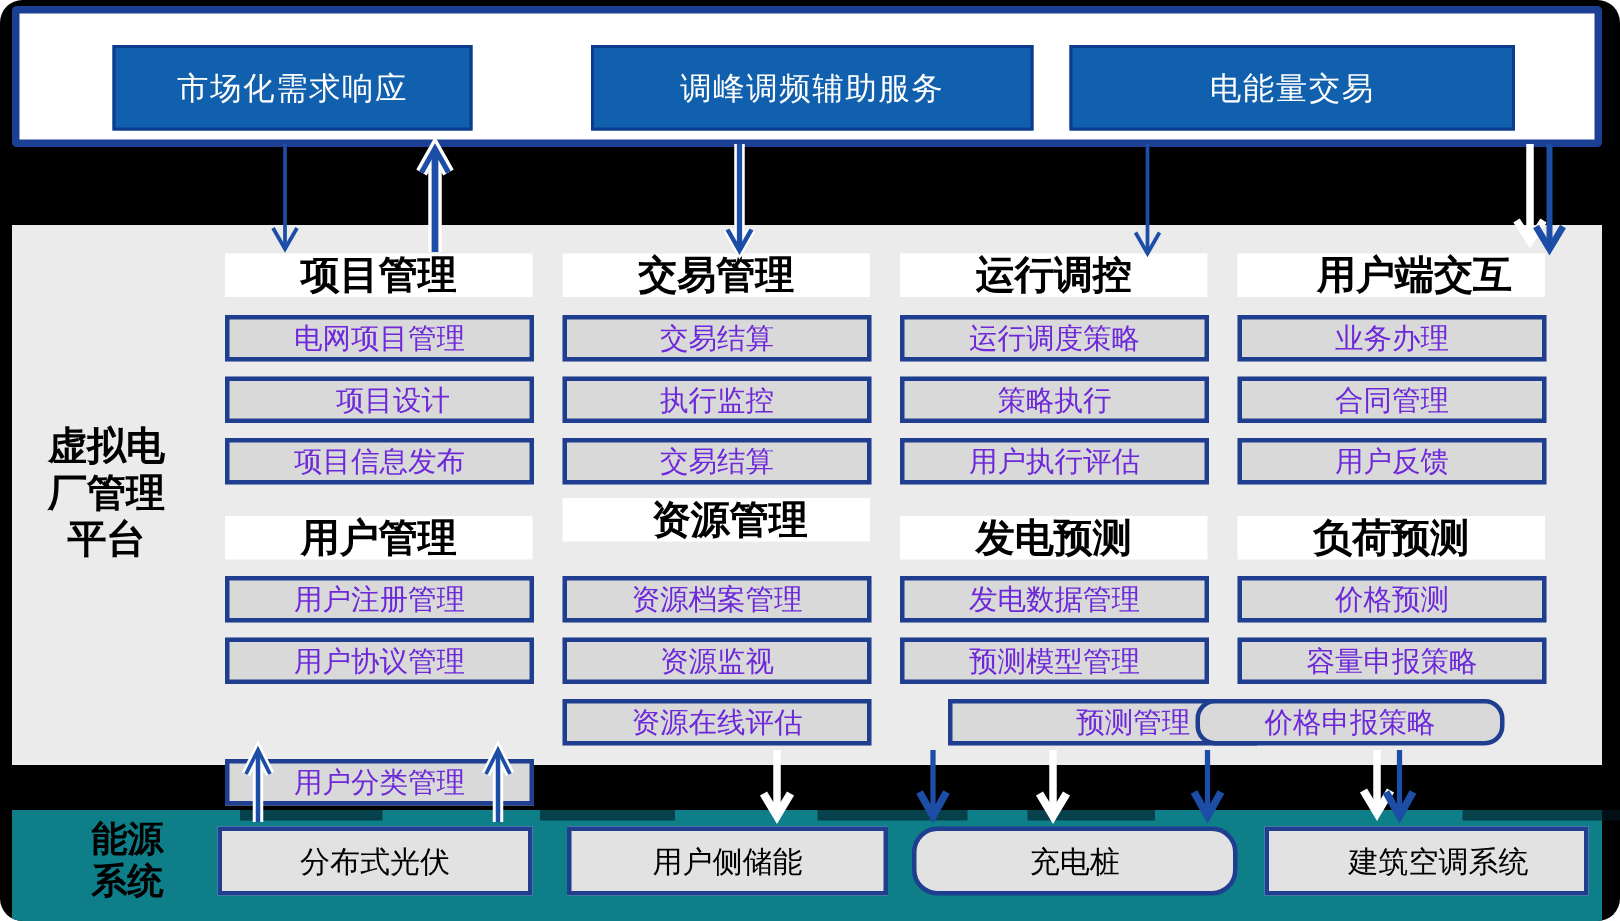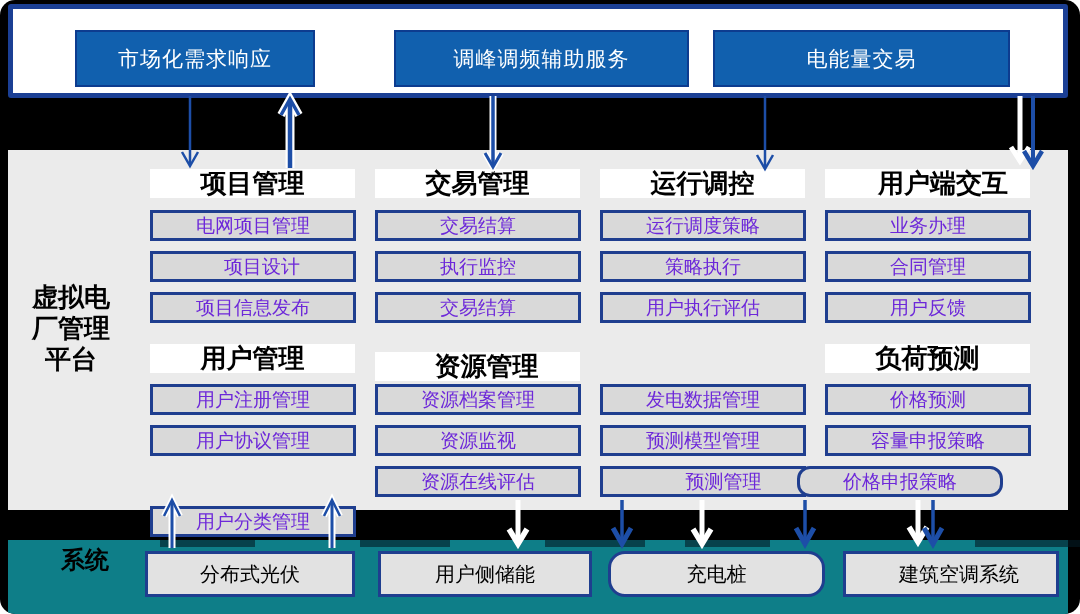--- a/index.html
+++ b/index.html
@@ -103,36 +103,38 @@
   <div class="mod-head" style="left:825px;top:169px;padding-left:31px;">用户端交互</div>
   <div class="mod-item" style="left:825px;top:210px;">业务办理</div>
   <div class="mod-item" style="left:825px;top:251px;">合同管理</div>
   <div class="mod-item" style="left:825px;top:292px;">用户反馈</div>
 
   <div class="mod-head" style="left:150px;top:344px;">用户管理</div>
   <div class="mod-item" style="left:150px;top:425px;">用户协议管理</div>
   <div class="mod-item" style="left:150px;top:384px;">用户注册管理</div>
   <div class="mod-item" style="left:150px;top:466px;margin-top:40px;">用户分类管理</div>
 
-  <div class="mod-head" style="left:375px;top:352px;padding-left:18px;">资源管理</div>
+  <div class="mod-head" style="left:375px;top:332px;padding-left:18px;">资源管理</div>
   <div class="mod-item" style="left:375px;top:384px;">资源档案管理</div>
   <div class="mod-item" style="left:375px;top:425px;">资源监视</div>
   <div class="mod-item" style="left:375px;top:466px;">资源在线评估</div>
 
+  <div class="mod-head" style="left:600px;top:344px;">发电预测</div>
   <div class="mod-item" style="left:600px;top:384px;">发电数据管理</div>
   <div class="mod-item" style="left:600px;top:425px;">预测模型管理</div>
-  <div class="mod-item" style="left:600px;top:466px;padding-left:41px;">预测管理</div>
+  <div class="mod-item" style="left:632px;top:466px;padding-left:41px;">预测管理</div>
 
   <div class="mod-head" style="left:825px;top:344px;">负荷预测</div>
   <div class="mod-item" style="left:825px;top:384px;">价格预测</div>
   <div class="mod-item" style="left:825px;top:425px;">容量申报策略</div>
   <div class="mod-item" style="left:797px;top:466px;border-radius:13px;">价格申报策略</div>
 
   <div class="energy-bar">
     <div class="energy-label">
+      <div>能源</div>
       <div>系统</div>
     </div>
     <div class="energy-item" style="left:137px;width:210px;">分布式光伏</div>
     <div class="energy-item" style="left:370px;width:214px;">用户侧储能</div>
     <div class="energy-item" style="left:600px;width:217px;border-radius:17px;">充电桩</div>
     <div class="energy-item" style="left:835px;width:216px;padding-left:16px;">建筑空调系统</div>
 
     <div class="artifact" style="left:152px;width:95px;"></div>
     <div class="artifact" style="left:352px;width:90px;"></div>
     <div class="artifact" style="left:537px;width:100px;"></div>

